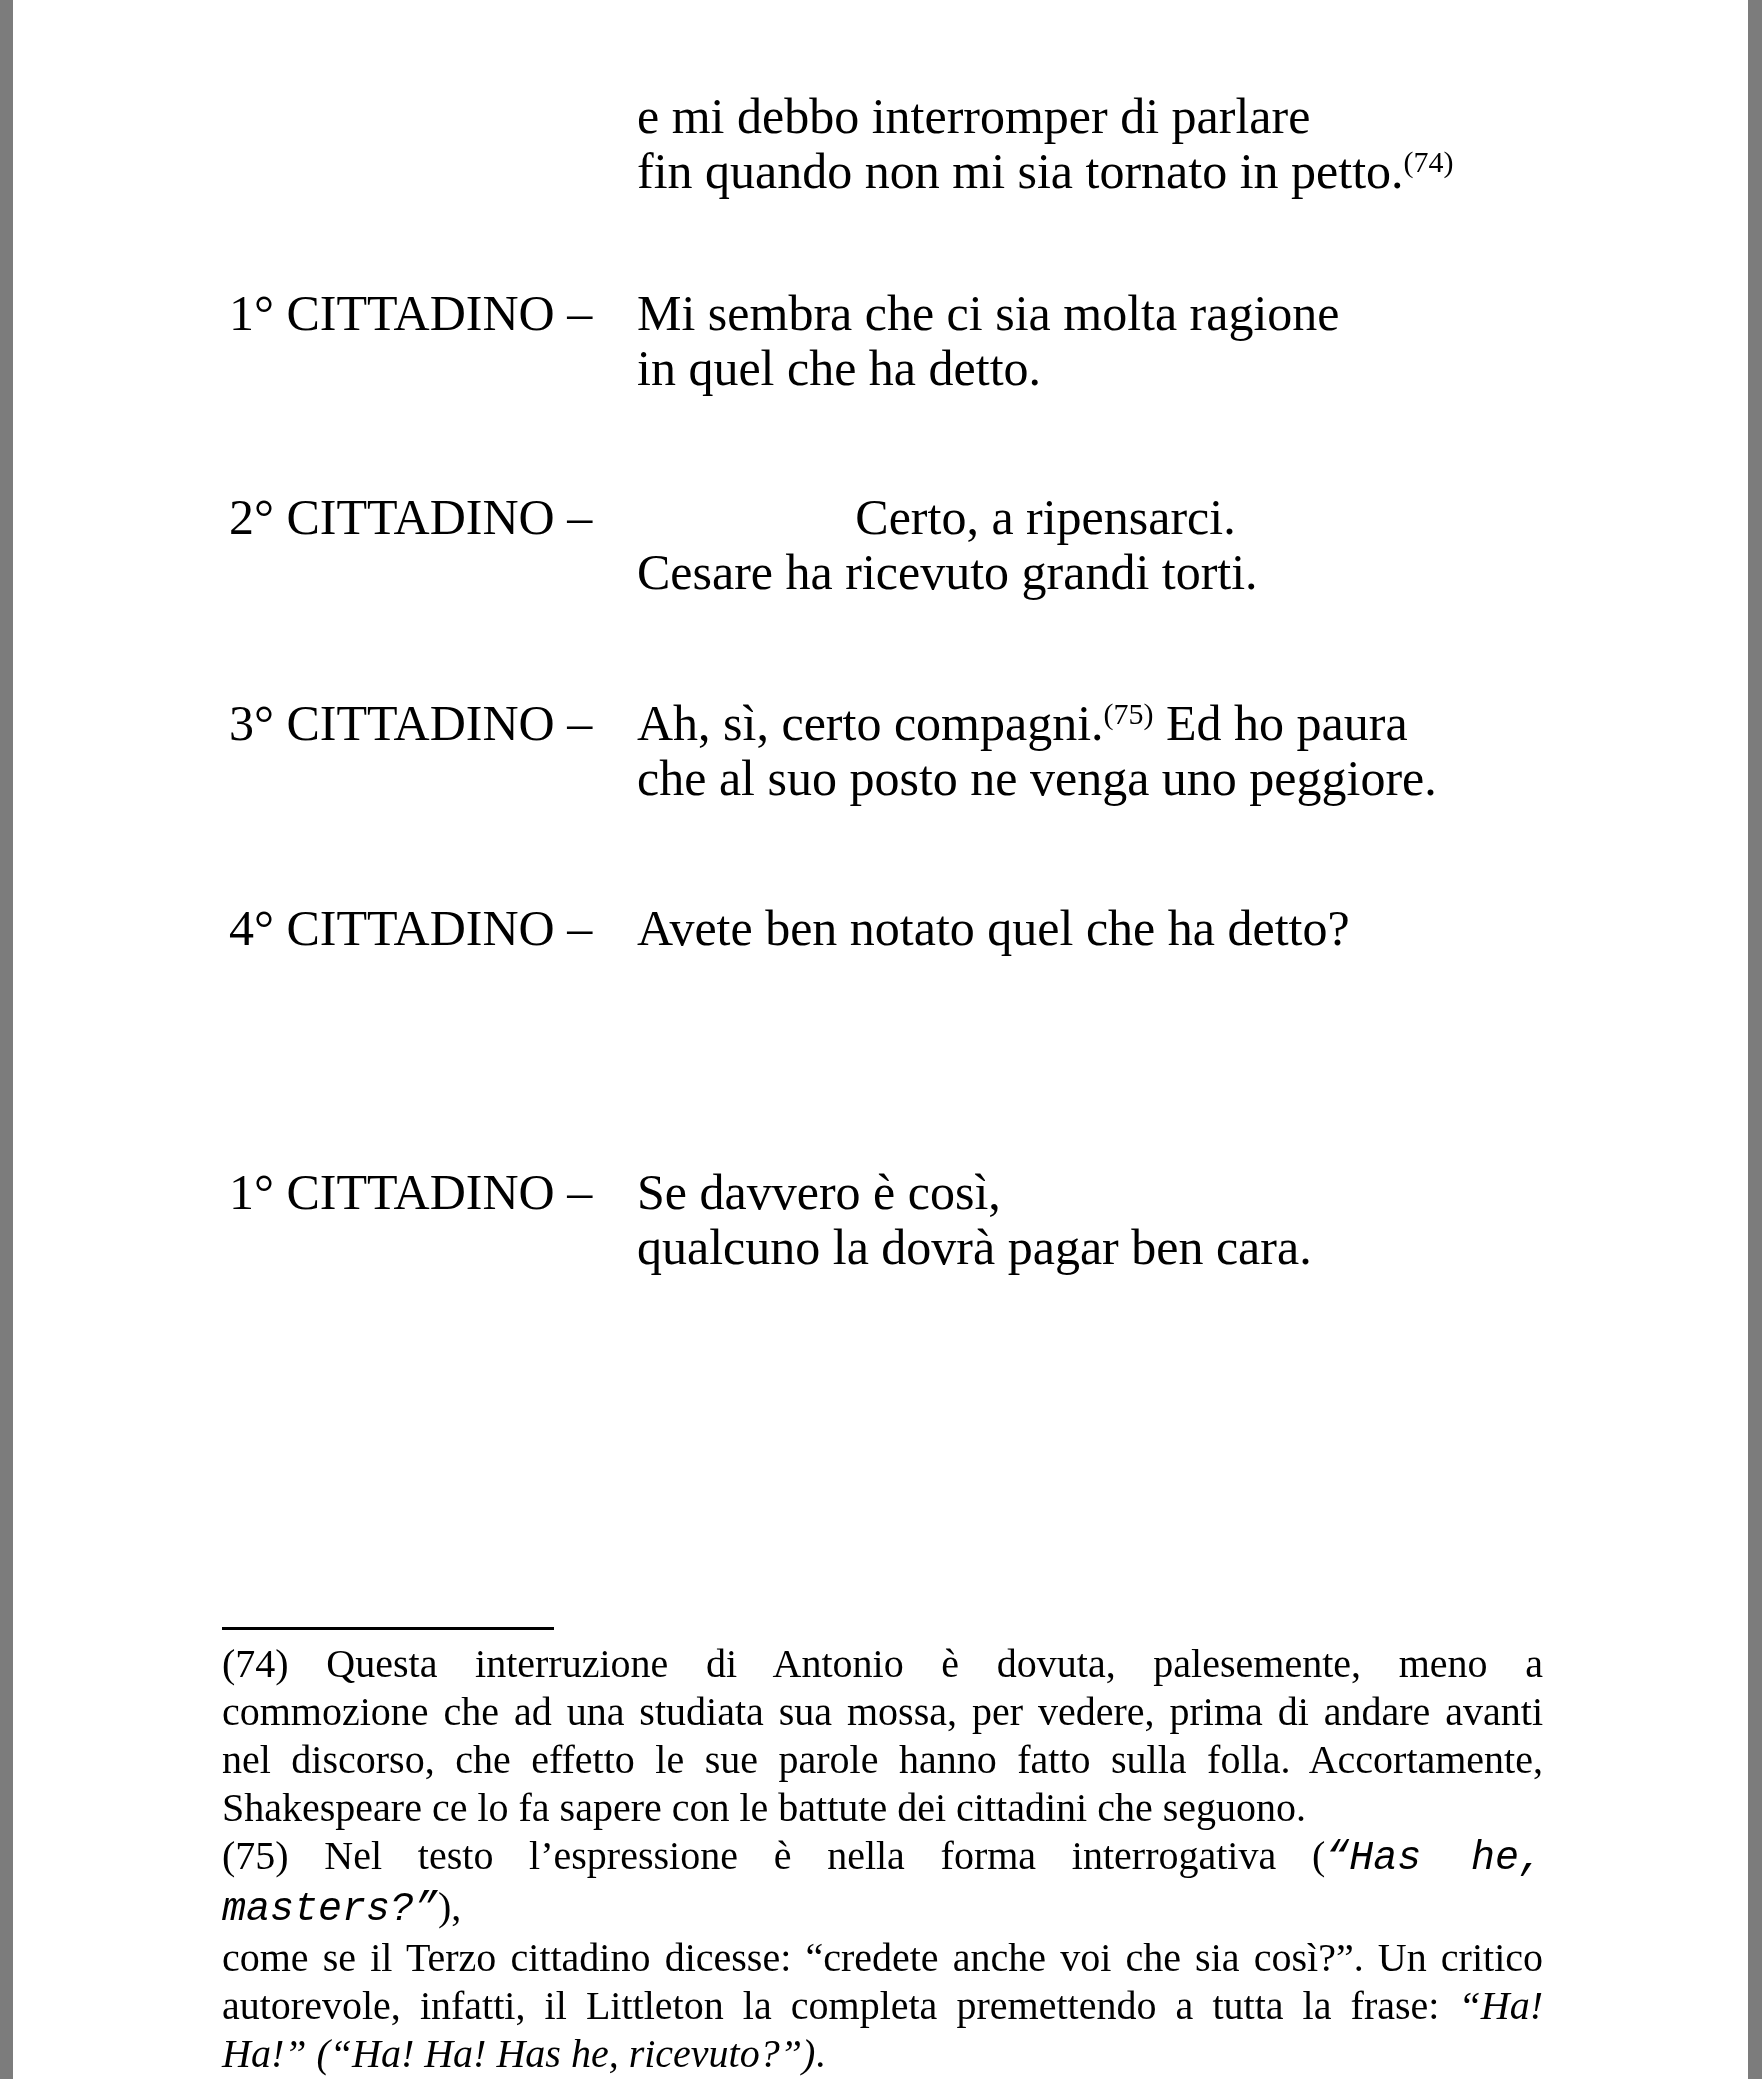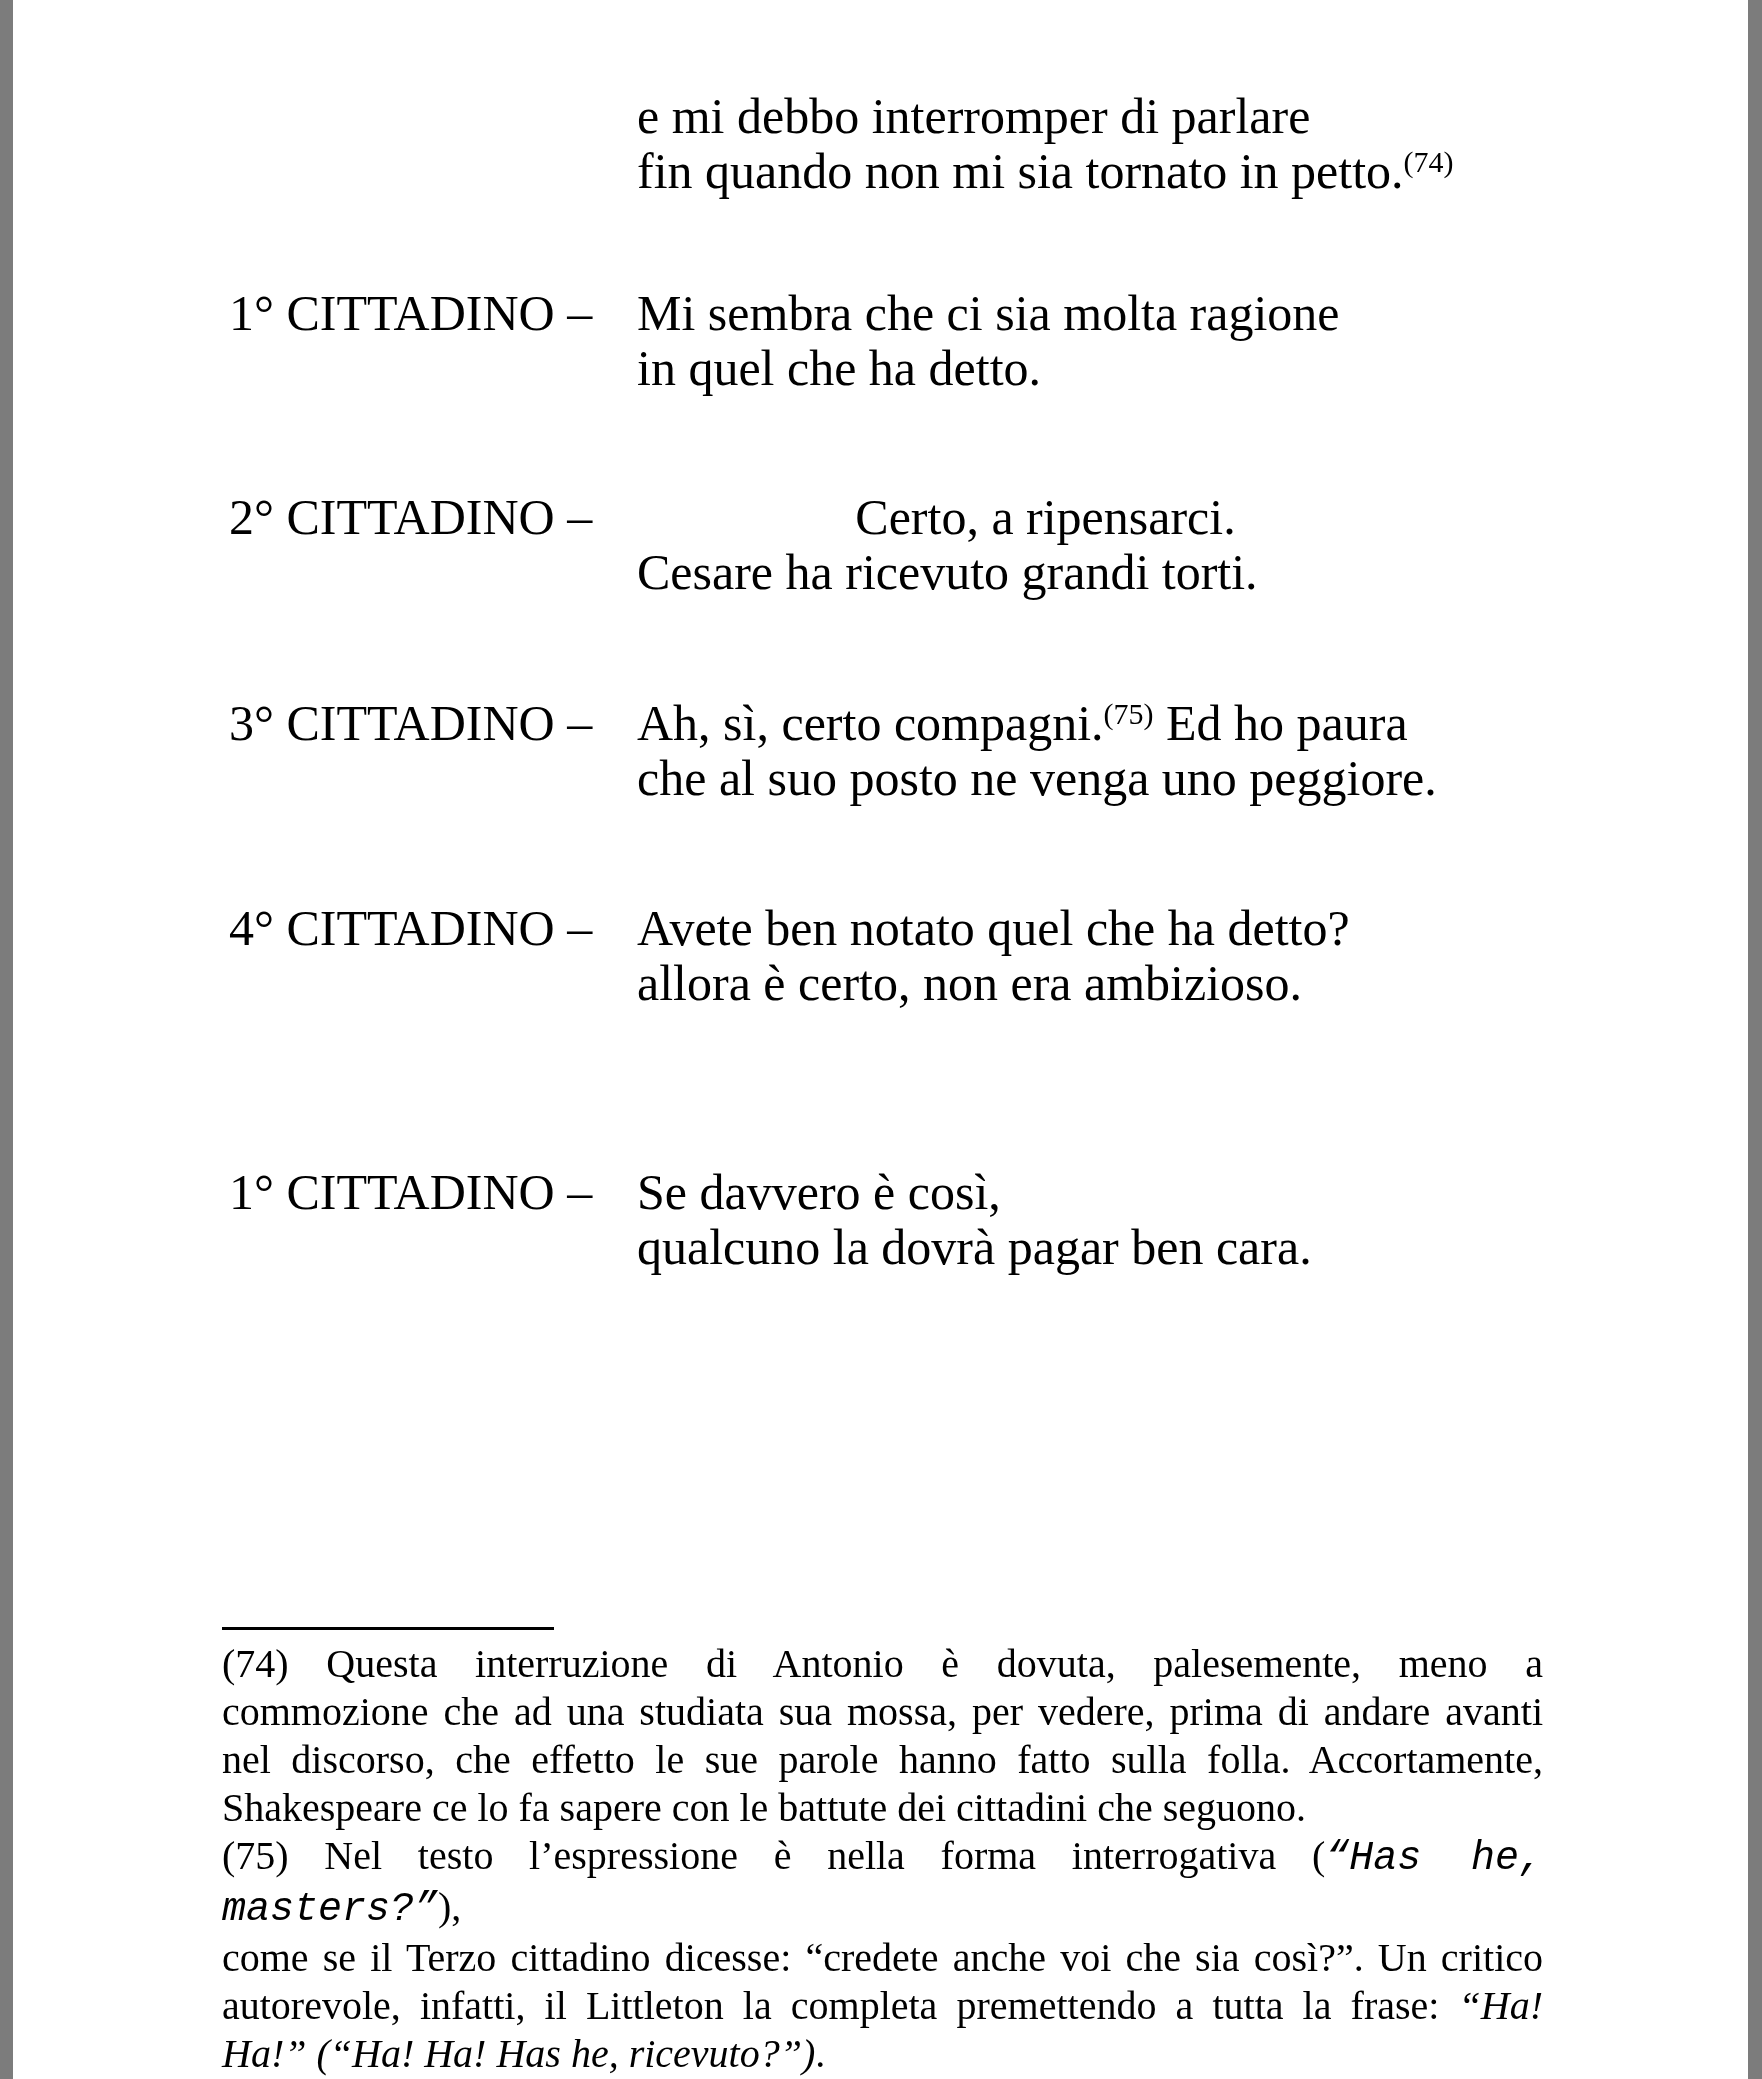--- a/index.html
+++ b/index.html
@@ -103,21 +103,20 @@
     <div class="speech-col">
       <div class="vline"><span>Ah, sì, certo compagni.</span><sup>(75)</sup><span> Ed ho paura</span></div>
       <div class="vline"><span>che al suo posto ne venga uno peggiore.</span></div>
     </div>
   </div>
 
   <div class="block b4">
     <div class="speaker">4° CITTADINO –</div>
     <div class="speech-col">
       <div class="vline"><span>Avete ben notato quel che ha detto?</span></div>
-      <div class="vline"><span>allora è certo, non era ambizioso.</span></div>
     </div>
   </div>
 
   <div class="block b5">
     <div class="speaker">1° CITTADINO –</div>
     <div class="speech-col">
       <div class="vline"><span>Se davvero è così,</span></div>
       <div class="vline"><span>qualcuno la dovrà pagar ben cara.</span></div>
     </div>
   </div>

